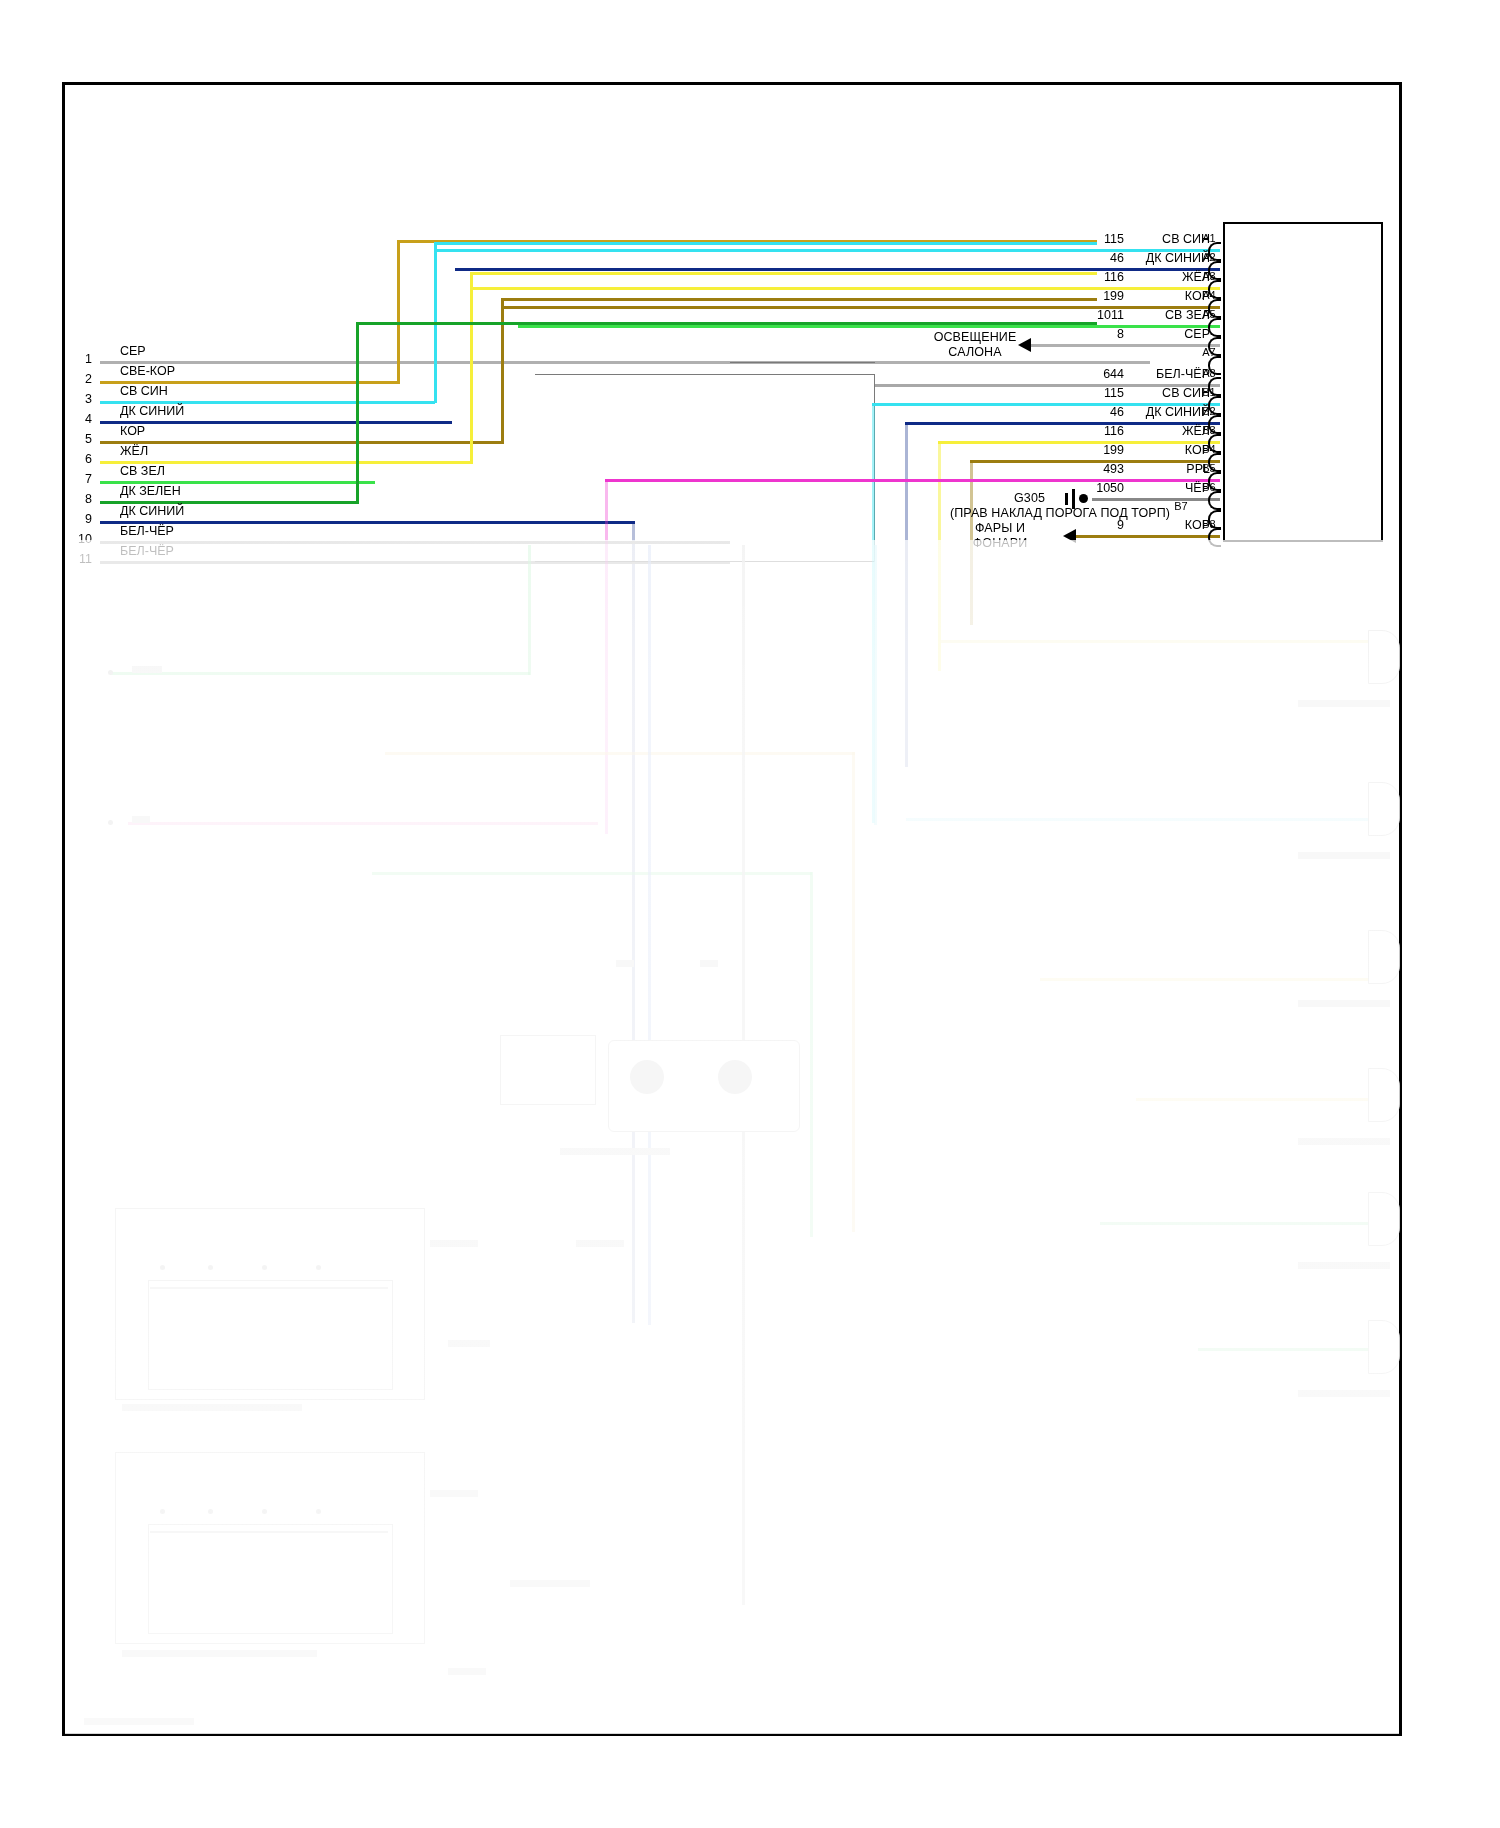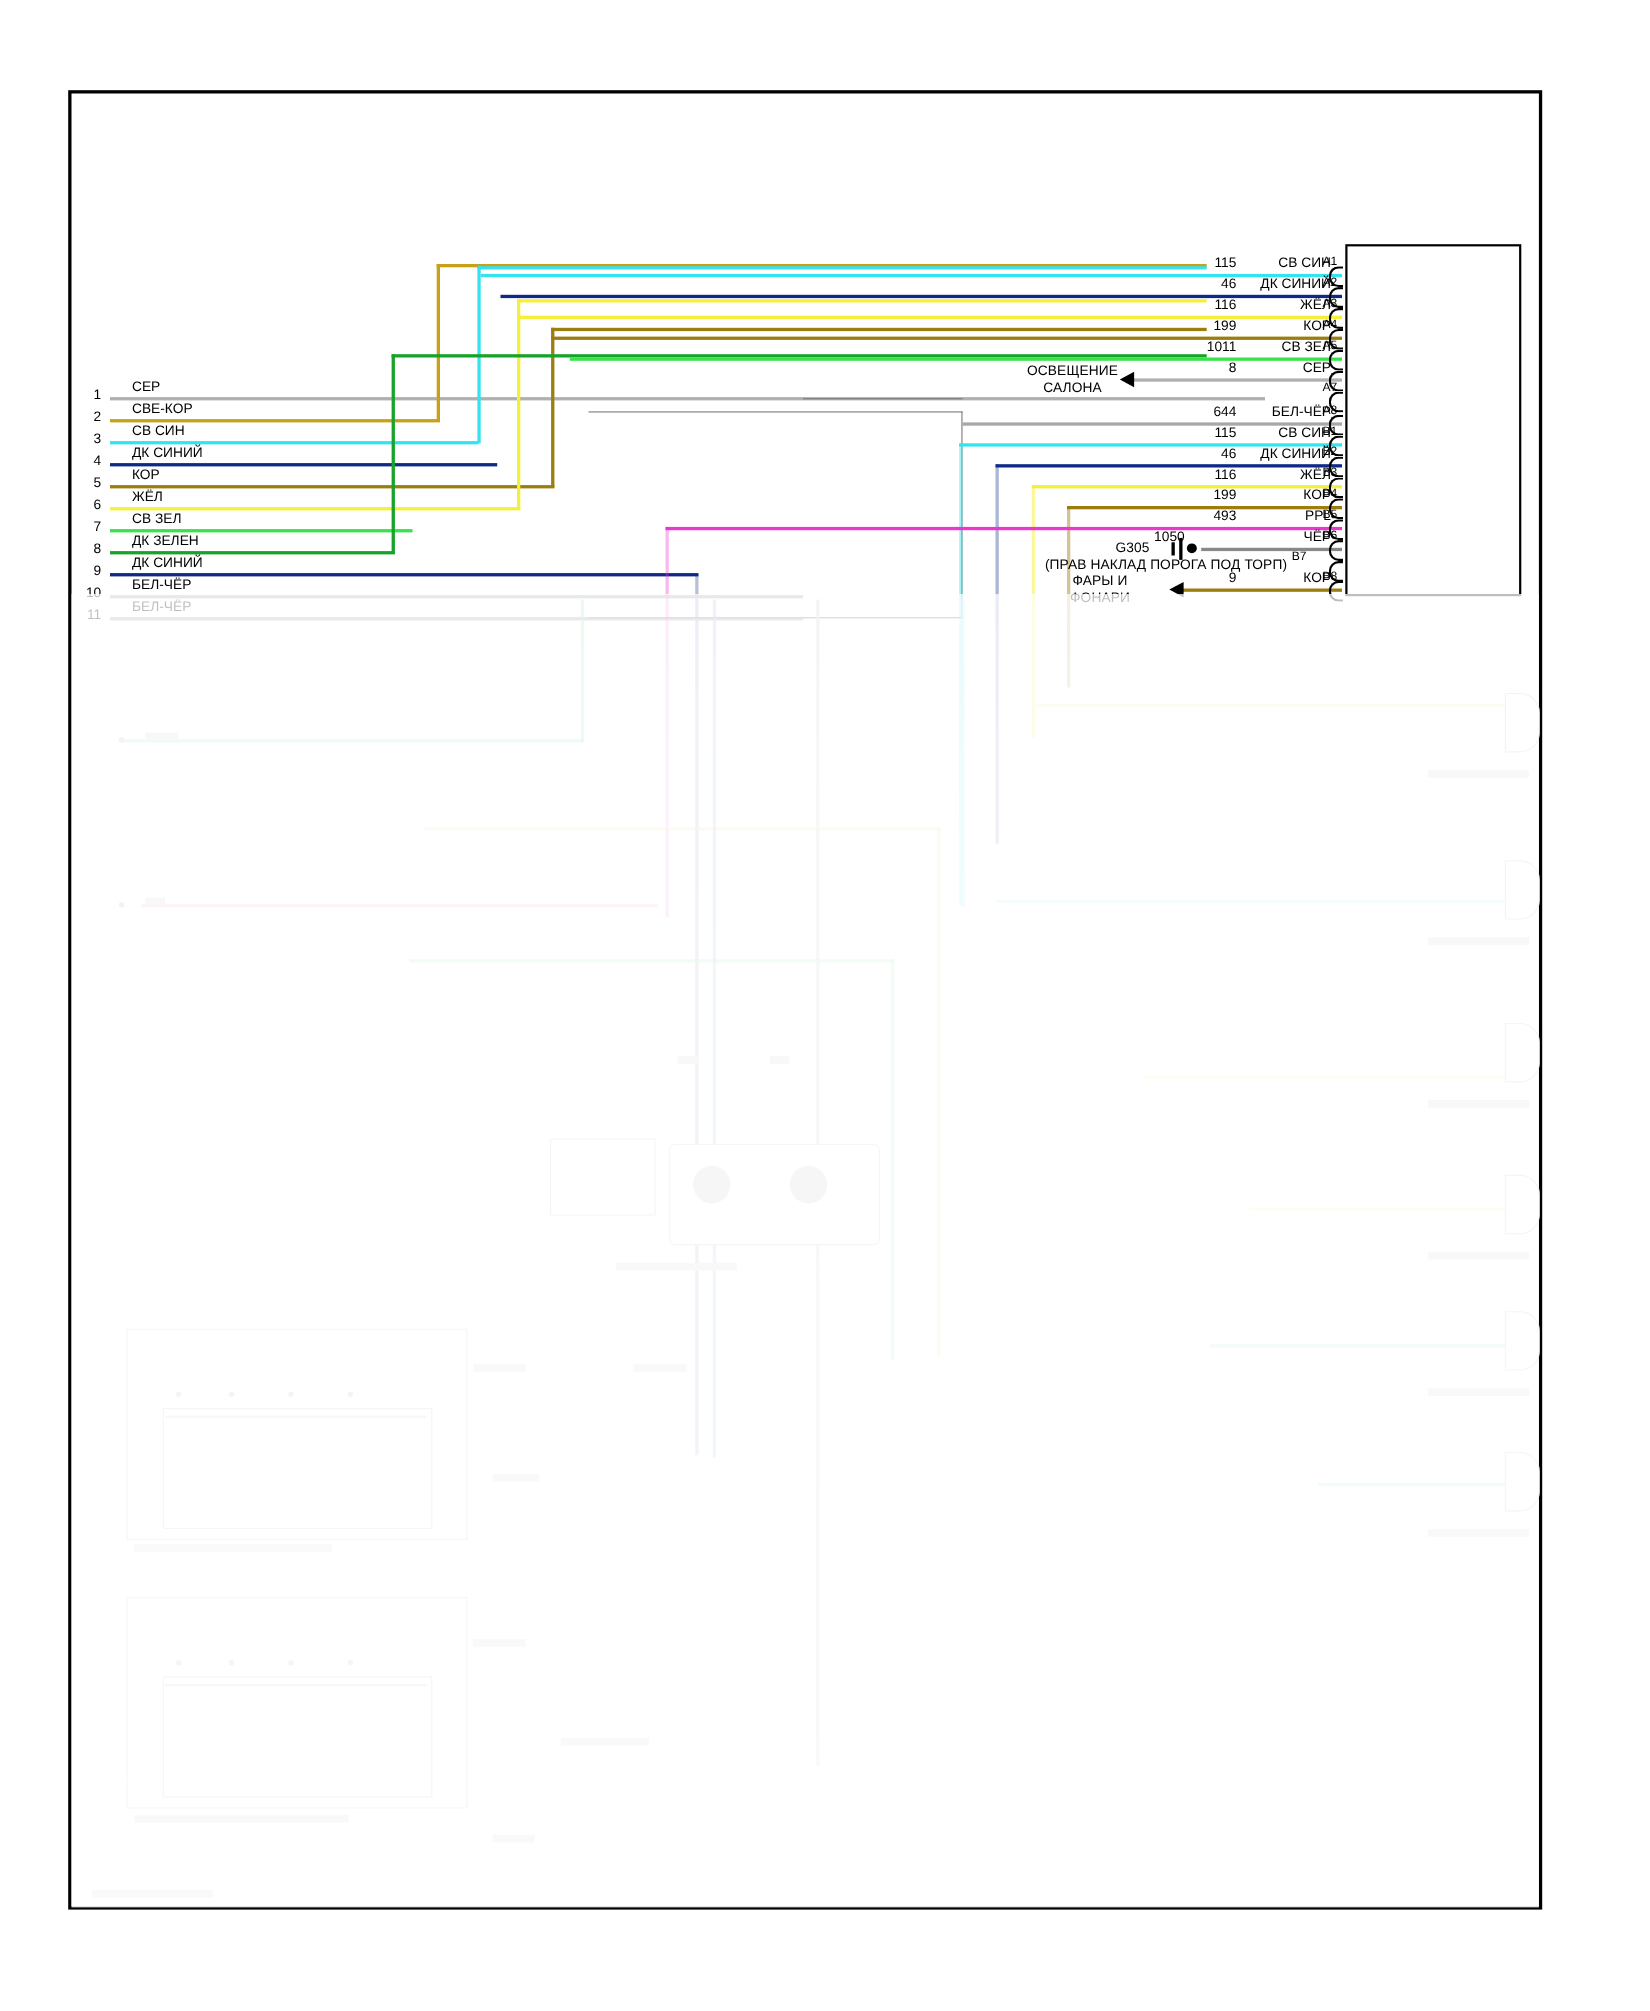--- a/index.html
+++ b/index.html
@@ -222,21 +222,21 @@
   <div class="conn-label" style="top:454px;">LR SPEAKER</div>
 
   <div class="num" style="left:1078px;top:462px;">493</div>
   <div class="clr" style="left:1128px;top:462px;">PPL</div>
   <div class="pin" style="left:1196px;top:462px;">B5</div>
   <div class="wire" style="left:605px;top:479px;width:615px;background:#ee35ce;"></div>
   <div class="vwire" style="left:605px;top:479px;height:355px;background:#ee35ce;opacity:.35;"></div>
   <div class="pin-hook" style="left:1208px;top:472px;"></div>
   <div class="conn-label" style="top:473px;">(-) RSA ENABLE</div>
 
-  <div class="num" style="left:1031px;top:481px;">1050</div>
+  <div class="num" style="left:1078px;top:481px;">1050</div>
   <div class="clr" style="left:1128px;top:481px;">ЧЁР</div>
   <div class="pin" style="left:1196px;top:481px;">B6</div>
   <div class="wire" style="left:1092px;top:498px;width:128px;background:#888888;"></div>
   <div class="gnd-dot" style="left:1079px;top:494px;"></div>
   <div class="gnd-bar" style="left:1072px;top:489px;width:3px;height:20px;"></div>
   <div class="gnd-bar" style="left:1065px;top:493px;width:3px;height:12px;"></div>
   <div class="t r" style="left:985px;top:491px;width:60px;">G305</div>
   <div class="t c" style="left:900px;top:506px;width:320px;">(ПРАВ НАКЛАД ПОРОГА ПОД ТОРП)</div>
   <div class="pin-hook" style="left:1208px;top:491px;"></div>
   <div class="conn-label" style="top:492px;">SIG GROUND</div>

